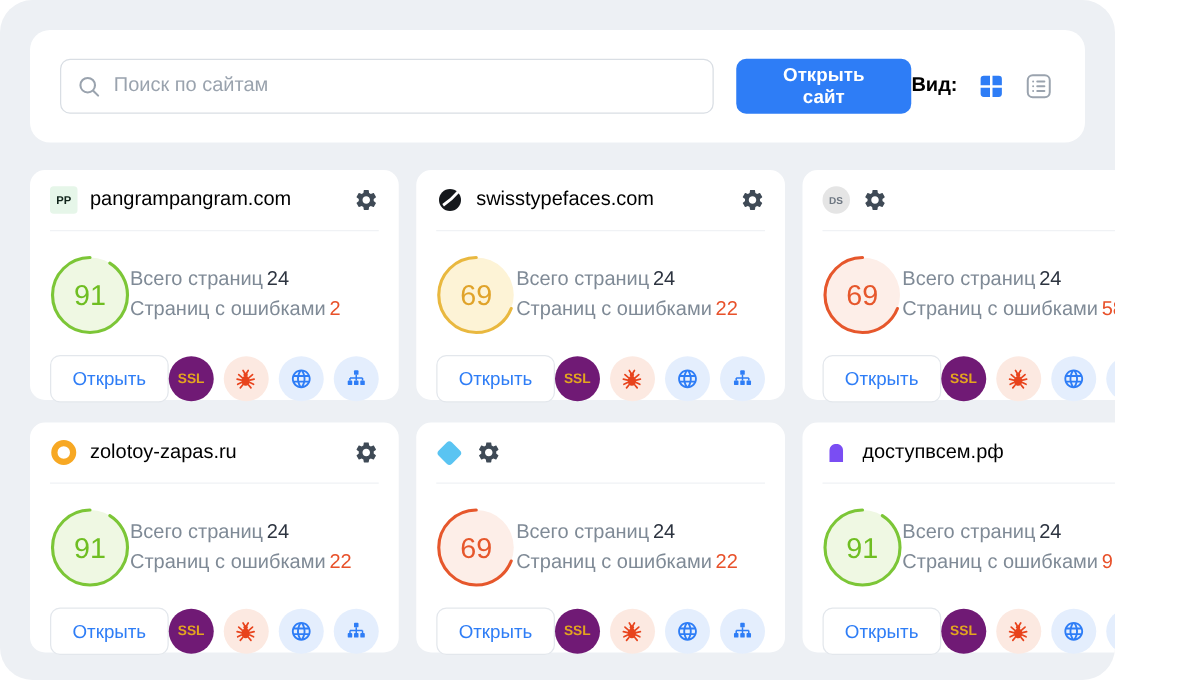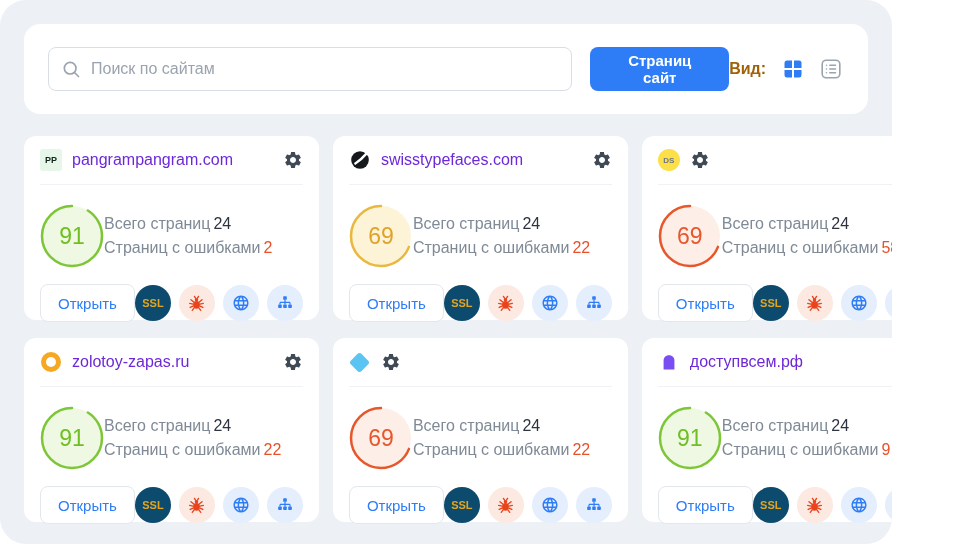--- a/index.html
+++ b/index.html
@@ -22,39 +22,39 @@
     border:none; outline:none; flex:1; font-size:16px; color:#2d3440;
     font-family:inherit; background:transparent;
   }
   .searchbox input::placeholder { color:#9aa3ae; }
   .add-btn {
     margin-left:18px; height:44px; padding:0 22px; border:none; border-radius:8px;
     background:#2e7df6; color:#fff; font-size:15px; font-weight:700;
     font-family:inherit; cursor:pointer;
   }
   .view-group { margin-left:auto; display:flex; align-items:center; gap:12px; }
-  .view-label { font-size:16px; font-weight:700; color:#a16207; margin-right:2px; }
+  .view-label { font-size:16px; font-weight:700; color:#000000; margin-right:2px; }
   .view-toggle { width:26px; height:26px; display:flex; align-items:center; justify-content:center; cursor:pointer; }
   
   .grid {
     margin-top:22px; display:grid; grid-template-columns:repeat(3,1fr);
     gap:18px 14px;
   }
   .card { background:#fff; border-radius:12px; height:184px; padding:0 16px; }
   .card-head {
     height:49px; display:flex; align-items:center; gap:10px;
     border-bottom:1px solid #f0f2f5;
   }
   .favicon { width:22px; height:22px; flex:0 0 auto; display:flex; align-items:center; justify-content:center; }
   .fav-letters { font-size:9px; font-weight:800; border-radius:3px; letter-spacing:0; width:22px; height:22px; display:flex; align-items:center; justify-content:center; }
   .fav-circle { border-radius:50% !important; font-size:8px; font-weight:700; }
   .fav-ring { width:20px; height:20px; border-radius:50%; border:5px solid #f7a823; background:#fff; }
   .fav-diamond { width:15px; height:15px; border-radius:3px; transform:rotate(45deg); }
   .domain {
-    font-size:16px; font-weight:500; color:#6d28d9; flex:1;
+    font-size:16px; font-weight:500; color:#000000; flex:1;
     white-space:nowrap; overflow:hidden; text-overflow:ellipsis;
   }
   .gear { flex:0 0 auto; cursor:pointer; display:flex; }
   .score-row { margin-top:19px; display:flex; align-items:center; }
   .score-wrap { position:relative; width:64px; height:64px; flex:0 0 auto; }
   .score-wrap svg { transform:scaleX(-1); }
   .score-num {
     position:absolute; inset:0; display:flex; align-items:center; justify-content:center;
     font-size:23px; font-weight:500;
   }
@@ -65,38 +65,38 @@
   .open-btn {
     background:#fff; border:1px solid #e3e7ec; border-radius:8px; height:38px;
     padding:0 17px; color:#2e7df6; font-size:15px; font-weight:500;
     font-family:inherit; cursor:pointer;
   }
   .badges { display:flex; gap:8px; }
   .badge {
     width:36px; height:36px; border-radius:50%; display:flex;
     align-items:center; justify-content:center; cursor:pointer;
   }
-  .badge-ssl { background:#0c4a6e; color:#e3a51f; font-size:11px; font-weight:800; }
+  .badge-ssl { background:#701a75; color:#e3a51f; font-size:11px; font-weight:800; }
   .badge-bug { background:#fce9e1; }
   .badge-blue { background:#e4eefd; }
 </style>
 </head>
 <body>
 
 <div class="screen">
 
   <div class="topbar">
     <div class="searchbox">
       <svg width="20" height="20" viewBox="0 0 24 24" fill="none" stroke="#9aa3ae" stroke-width="2" stroke-linecap="round">
         <circle cx="11" cy="11" r="7"></circle>
           <line x1="16.5" y1="16.5" x2="21" y2="21"></line>
       </svg>
       <input type="text" placeholder="Поиск по сайтам" style="">
     </div>
-    <button class="add-btn">Страниц сайт</button>
+    <button class="add-btn">Открыть сайт</button>
     <div class="view-group">
       <span class="view-label">Вид:</span>
       <span class="view-toggle">
         <svg width="24" height="24" viewBox="0 0 24 24" fill="#2e7df6">
           <path d="M3.5 6a2.5 2.5 0 0 1 2.5-2.5h5v7.6h-7.5Z"></path>
           <path d="M13 3.5h5A2.5 2.5 0 0 1 20.5 6v5.1H13Z"></path>
           <path d="M3.5 13.1H11v7.4H6a2.5 2.5 0 0 1-2.5-2.5Z"></path>
           <path d="M13 13.1h7.5V18a2.5 2.5 0 0 1-2.5 2.5h-5Z"></path>
         </svg>
       </span>
@@ -236,21 +236,21 @@
             <g stroke="#2e7df6" stroke-width="1.6" fill="none">
               <path d="M12 7.8v3.4M5.3 11.2h13.4M5.3 11.2v2.7M12 11.2v2.7M18.7 11.2v2.7"></path>
             </g>
           </svg>
         </span>
       </span>
     </div>
   </div>
       <div class="card">
     <div class="card-head">
-      <span class="favicon fav-letters fav-circle" style="background: #fde047; color: rgb(109, 118, 129);">DS</span>
+      <span class="favicon fav-letters fav-circle" style="background: #e5e5e5; color: rgb(109, 118, 129);">DS</span>
       <span class="gear">
         <svg width="20" height="20" viewBox="0 0 24 24" fill="#3f4a56">
           <path d="M19.14,12.94c0.04-0.3,0.06-0.61,0.06-0.94c0-0.32-0.02-0.64-0.07-0.94l2.03-1.58c0.18-0.14,0.23-0.41,0.12-0.61 l-1.92-3.32c-0.12-0.22-0.37-0.29-0.59-0.22l-2.39,0.96c-0.5-0.38-1.03-0.7-1.62-0.94L14.4,2.81c-0.04-0.24-0.24-0.41-0.48-0.41 h-3.84c-0.24,0-0.43,0.17-0.47,0.41L9.25,5.35C8.66,5.59,8.12,5.92,7.63,6.29L5.24,5.33c-0.22-0.08-0.47,0-0.59,0.22L2.74,8.87 C2.62,9.08,2.66,9.34,2.86,9.48l2.03,1.58C4.84,11.36,4.8,11.69,4.8,12s0.02,0.64,0.07,0.94l-2.03,1.58 c-0.18,0.14-0.23,0.41-0.12,0.61l1.92,3.32c0.12,0.22,0.37,0.29,0.59,0.22l2.39-0.96c0.5,0.38,1.03,0.7,1.62,0.94l0.36,2.54 c0.05,0.24,0.24,0.41,0.48,0.41h3.84c0.24,0,0.44-0.17,0.47-0.41l0.36-2.54c0.59-0.24,1.13-0.56,1.62-0.94l2.39,0.96 c0.22,0.08,0.47,0,0.59-0.22l1.92-3.32c0.12-0.22,0.07-0.47-0.12-0.61L19.14,12.94z M12,15.6c-1.98,0-3.6-1.62-3.6-3.6 s1.62-3.6,3.6-3.6s3.6,1.62,3.6,3.6S13.98,15.6,12,15.6z"></path>
         </svg>
       </span>
     </div>
     <div class="score-row">
       <span class="score-wrap">
         <svg width="64" height="64" viewBox="0 0 64 64">
           <circle class="ring-bg" cx="32" cy="32" r="30" stroke="none" fill="#fdeee8"></circle>

